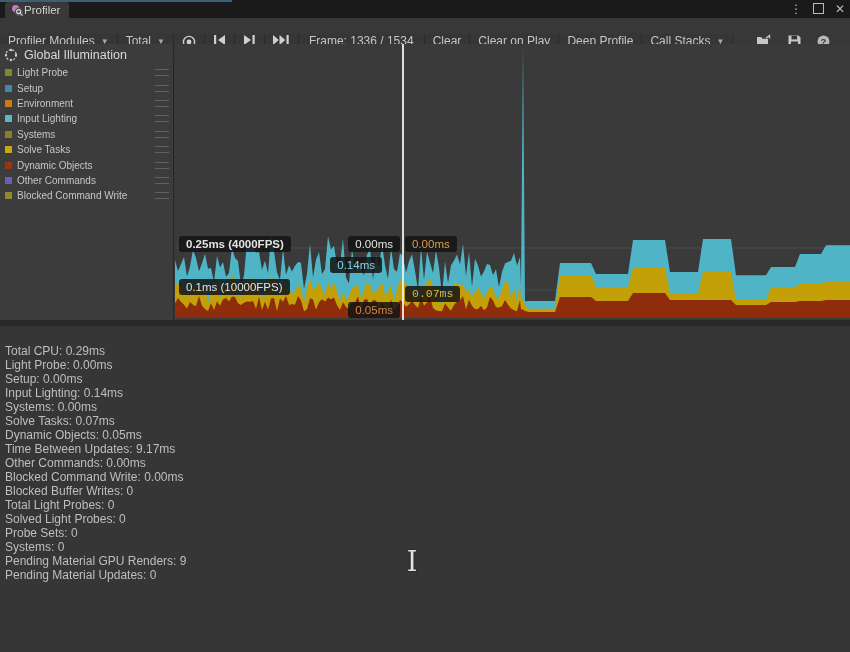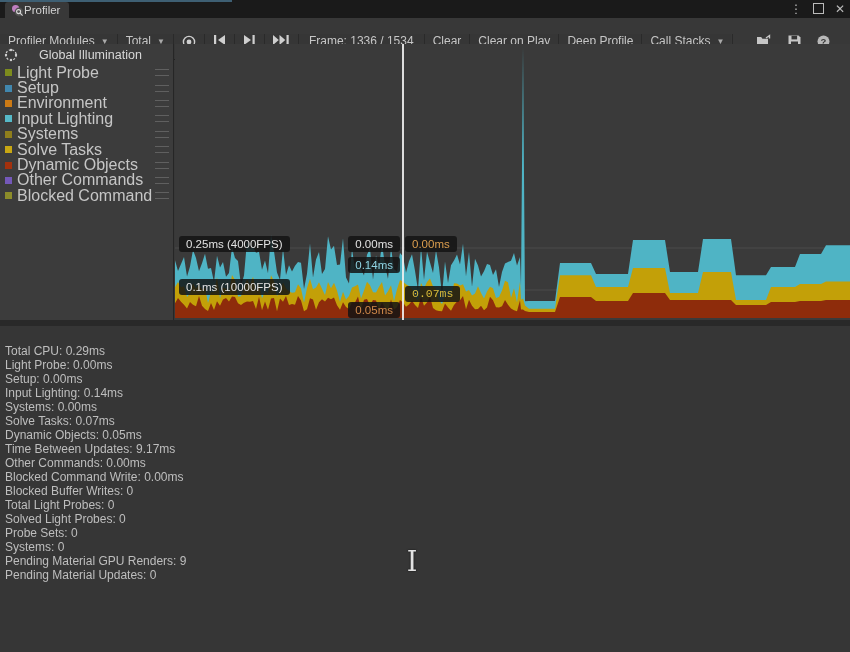--- a/index.html
+++ b/index.html
@@ -21,24 +21,24 @@
   .titem{display:flex;align-items:center;padding:0 8px;border-right:1px solid #2a2a2a;white-space:nowrap;}
   .titem.nob{border-right:none;}
   .dd-arrow{font-size:8px;color:#aaa;margin-left:6px;}
   .modules{width:152px;justify-content:space-between;}
   .iconbtn{display:flex;align-items:center;justify-content:center;padding:0 7px;border-right:1px solid #2a2a2a;}
   .framelbl{padding:0 10px;border-right:1px solid #2a2a2a;}
   .spacer{flex:1;border-right:none;}
   
   .sidebar{position:absolute;left:0;top:44px;width:174px;height:276px;background:#3c3c3c;
            border-right:1px solid #262626;box-sizing:border-box;}
-  .mod-header{display:flex;align-items:center;gap:21px;padding:4px 4px 3px 4px;font-size:12.5px;color:#d8d8d8;}
+  .mod-header{display:flex;align-items:center;gap:6px;padding:4px 4px 3px 4px;font-size:12.5px;color:#d8d8d8;}
   .legend-row{display:flex;align-items:center;height:15.4px;padding-left:5px;}
   .swatch{width:7px;height:7px;margin-right:5px;flex:0 0 auto;}
-  .legend-label{flex:1;font-size:16px;color:#c6c6c6;white-space:nowrap;overflow:hidden;}
+  .legend-label{flex:1;font-size:10px;color:#c6c6c6;white-space:nowrap;overflow:hidden;}
   .drag-handle{width:14px;height:5px;margin-right:4px;border-top:1px solid #606060;border-bottom:1px solid #606060;flex:0 0 auto;}
   
   .chart{position:absolute;left:175px;top:44px;width:675px;height:276px;background:#3a3a3a;
          border-bottom:2px solid #242424;box-sizing:content-box;}
   .chart svg{position:absolute;left:0;top:0;}
   .selline{position:absolute;top:0;width:2px;height:276px;background:rgba(240,240,240,.9);}
   .pill{position:absolute;background:rgba(20,20,20,.86);border-radius:3px;padding:1px 7px;
         font-size:11.5px;line-height:14px;white-space:nowrap;z-index:5;}
   
   .splitter{position:absolute;left:0;top:320px;width:850px;height:6px;background:#292929;}
@@ -214,25 +214,25 @@
 
   <div class="chart">
     <svg width="675" height="276" viewBox="0 0 675 276">
         <line x1="0" x2="675" y1="204" y2="204" stroke="#4a4a4a" stroke-width="1"></line>
         <line x1="0" x2="675" y1="246" y2="246" stroke="#4a4a4a" stroke-width="1"></line>
         <polygon points="0,274 0,216.2 3,227.0 6,220.1 9,212.9 12,232.5 15,222.6 18,205.9 21,214.0 24,227.3 27,219.3 30,209.7 33,224.8 36,223.9 39,238.1 42,211.7 45,223.5 48,218.1 51,232.7 54,229.0 57,203.1 60,214.1 63,217.1 66,241.4 69,231.5 72,197.2 75,204.9 78,202.5 81,208.8 84,207.8 87,225.7 90,216.4 93,229.3 96,191.3 99,207.3 102,228.4 105,236.0 108,204.5 111,230.9 114,221.2 117,227.5 120,221.8 123,218.1 126,218.7 129,245.0 132,229.7 135,199.5 138,233.4 141,215.4 144,208.1 147,230.1 150,225.1 153,192.2 156,205.6 159,201.7 162,221.0 165,220.5 168,194.2 171,233.4 174,239.5 177,204.5 180,225.8 183,217.6 186,224.9 189,231.4 192,210.8 195,204.5 198,235.7 201,211.6 204,222.5 207,199.7 210,221.2 213,235.0 216,203.6 219,225.1 222,227.8 225,208.9 228,212.4 231,228.7 234,217.2 237,210.3 240,226.8 243,246.3 246,202.7 249,235.9 252,207.7 255,218.6 258,229.0 261,206.2 264,223.5 267,250.6 270,217.6 273,238.9 276,221.2 279,216.4 282,210.6 285,220.6 288,199.8 291,232.3 294,207.9 297,242.7 300,214.8 303,221.5 306,232.5 309,227.3 312,220.0 315,221.0 318,231.0 321,225.2 324,243.0 327,228.1 330,219.5 333,217.9 336,216.7 339,209.1 342,221.5 345,213.1 346,241.8 348,2.4 350,257.2 354,256.9 380,256.9 385,219.1 416,219.1 421,230.0 453,230.0 458,195.9 490,195.9 495,228.1 523,228.1 528,195.0 556,195.0 561,231.2 591,231.2 596,223.0 620,223.0 625,209.9 646,209.9 651,201.2 675,201.2 675,274" fill="#4fb4c5"></polygon>
         <polygon points="0,274 0,243.3 3,237.9 6,243.2 9,242.2 12,253.1 15,249.4 18,239.2 21,244.7 24,240.2 27,245.5 30,243.4 33,259.1 36,247.7 39,247.9 42,233.2 45,254.4 48,243.5 51,244.8 54,248.8 57,230.9 60,235.9 63,252.6 66,252.2 69,243.1 72,235.2 75,241.1 78,232.8 81,247.1 84,239.6 87,254.6 90,247.0 93,249.5 96,231.3 99,237.3 102,251.9 105,247.0 108,238.6 111,244.5 114,247.2 117,248.7 120,248.3 123,240.2 126,244.4 129,258.5 132,244.1 135,234.7 138,245.3 141,243.5 144,238.2 147,244.8 150,250.9 153,238.0 156,244.3 159,238.7 162,246.5 165,257.8 168,247.7 171,255.5 174,252.0 177,243.5 180,242.2 183,240.6 186,254.6 189,246.4 192,237.8 195,241.3 198,248.2 201,248.4 204,242.7 207,237.9 210,251.6 213,247.2 216,241.3 219,257.2 222,245.2 225,236.1 228,237.7 231,240.2 234,241.9 237,245.3 240,252.8 243,256.6 246,239.0 249,244.5 252,238.0 255,234.6 258,242.2 261,244.8 264,256.6 267,260.0 270,252.7 273,250.7 276,252.9 279,239.3 282,239.4 285,241.5 288,240.2 291,247.6 294,245.9 297,251.5 300,249.5 303,242.2 306,249.0 309,254.6 312,247.6 315,242.8 318,244.2 321,253.9 324,252.9 327,246.5 330,236.7 333,238.3 336,253.8 339,244.3 342,258.2 345,237.7 346,255.8 348,254.4 350,261.4 354,264.8 380,264.8 385,231.2 416,231.2 421,242.9 453,242.9 458,223.9 490,223.9 495,249.1 523,249.1 528,228.1 556,228.1 561,256.1 591,256.1 596,242.9 620,242.9 625,240.1 646,240.1 651,237.6 675,237.6 675,274" fill="#c3a008"></polygon>
         <polygon points="0,274 0,259.3 3,253.9 6,257.8 9,260.7 12,264.5 15,258.1 18,260.7 21,262.3 24,252.0 27,261.8 30,265.0 33,266.9 36,259.0 39,265.9 42,257.3 45,261.7 48,255.4 51,254.1 54,257.5 57,252.6 60,252.9 63,259.2 66,260.9 69,258.7 72,257.5 75,257.8 78,257.1 81,265.1 84,252.8 87,266.2 90,257.4 93,265.8 96,254.5 99,253.9 102,267.3 105,254.6 108,257.7 111,251.9 114,261.1 117,260.0 120,260.8 123,252.0 126,256.6 129,267.2 132,265.2 135,254.3 138,255.6 141,265.8 144,258.2 147,255.3 150,257.5 153,253.7 156,255.2 159,253.6 162,261.2 165,265.8 168,258.3 171,263.0 174,265.1 177,258.2 180,258.4 183,252.5 186,265.3 189,255.7 192,255.0 195,261.4 198,256.1 201,256.6 204,265.2 207,258.3 210,263.8 213,266.5 216,255.4 219,265.4 222,263.3 225,256.1 228,258.6 231,262.8 234,260.4 237,256.8 240,261.0 243,264.1 246,253.0 249,261.8 252,258.6 255,252.3 258,263.9 261,266.2 264,267.1 267,267.2 270,259.4 273,263.4 276,266.8 279,261.1 282,257.6 285,256.3 288,252.1 291,265.3 294,255.8 297,261.7 300,265.2 303,264.9 306,261.7 309,266.3 312,263.4 315,252.7 318,256.3 321,263.2 324,263.5 327,262.2 330,256.0 333,260.7 336,264.6 339,266.2 342,267.3 345,256.2 346,265.6 348,265.6 350,267.0 354,268.1 380,268.1 385,253.0 416,253.0 421,256.9 453,256.9 458,249.1 490,249.1 495,256.1 523,256.1 528,256.1 556,256.1 561,261.1 591,261.1 596,258.0 620,258.0 625,256.9 646,256.9 651,256.1 675,256.1 675,274" fill="#8e2c0b"></polygon>
       </svg>
     <div class="selline" style="left: 227px;"></div>
-  <div class="pill" style="color: rgb(226, 226, 226); left: 4px; top: 192px;">0.25ms (4000FPS)</div>
+  <div class="pill" style="color: rgb(226, 226, 226); left: 4px; top: 192px; font-weight: bold;">0.25ms (4000FPS)</div>
       <div class="pill" style="color: rgb(226, 226, 226); left: 4px; top: 235px;">0.1ms (10000FPS)</div>
       <div class="pill" style="color: rgb(226, 226, 226); right: 450px; top: 192px;">0.00ms</div>
       <div class="pill" style="color: rgb(220, 158, 78); left: 230px; top: 192px;">0.00ms</div>
-      <div class="pill" style="color: rgb(143, 211, 226); right: 450px; top: 213px;">0.14ms</div>
+      <div class="pill" style="color: rgb(143, 211, 226); right: 468px; top: 213px;">0.14ms</div>
       <div class="pill" style="color: rgb(216, 186, 57); left: 230px; top: 242px; font-family: Liberation Mono, monospace;">0.07ms</div>
       <div class="pill" style="color: rgb(208, 137, 74); right: 450px; top: 258px;">0.05ms</div>
     </div>
 
   <div class="splitter"></div>
 
   <div class="details">
       <div class="stat-line">Total CPU: 0.29ms</div>
       <div class="stat-line">Light Probe: 0.00ms</div>
       <div class="stat-line">Setup: 0.00ms</div>

